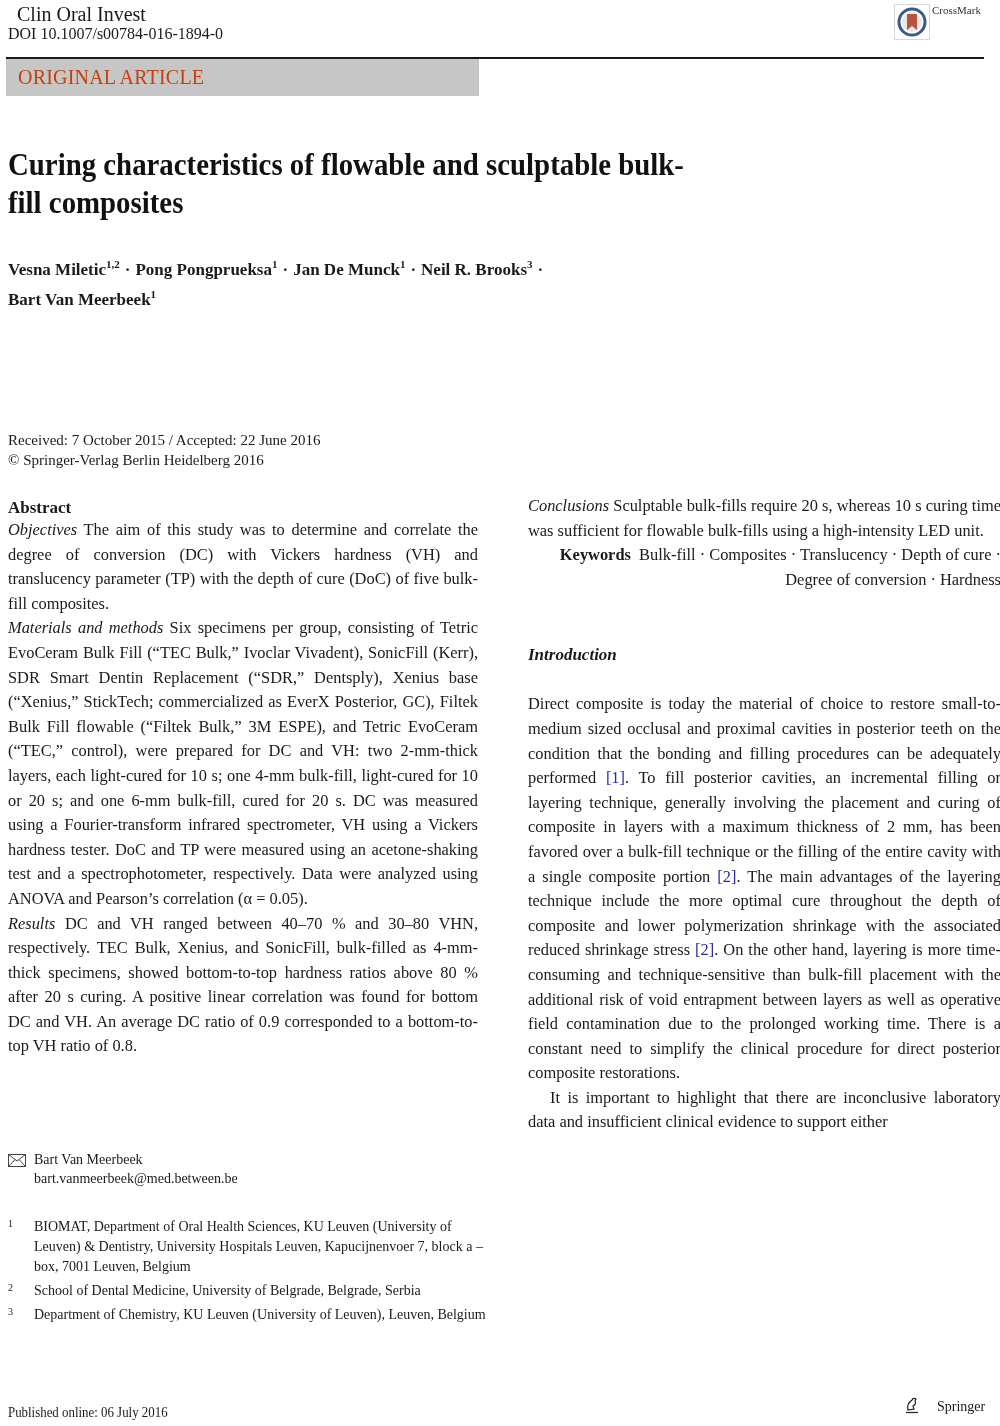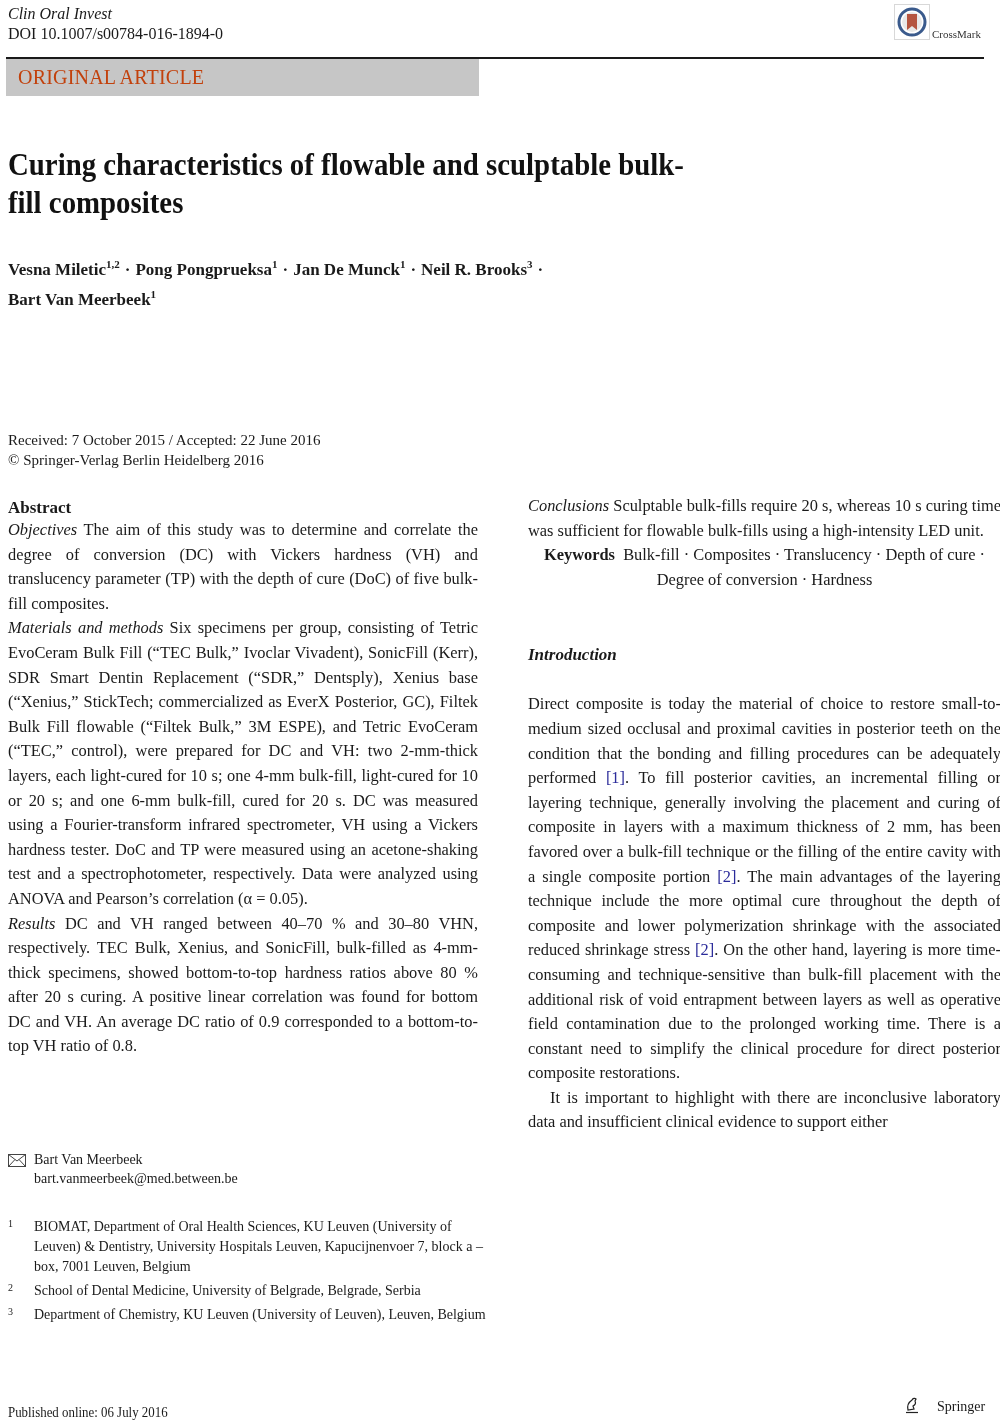--- a/index.html
+++ b/index.html
@@ -1,23 +1,23 @@
 <!DOCTYPE html>
 <html><head>
 <meta charset="utf-8">
 <style>
   * { box-sizing: border-box; margin: 0; padding: 0; }
   html, body { width: 1000px; height: 1426px; background: #ffffff; overflow: hidden; }
   body { position: relative; font-family: "Liberation Serif", "DejaVu Serif", serif; color: #1a1a1a; }
   .abs { position: absolute; }
 
-  .journal { left: 8px; top: 4px; font-size: 16px; line-height: 20px; font-style: italic; }
+  .journal { left: 17px; top: 4px; font-size: 20px; line-height: 20px; }
   .doi { left: 8px; top: 24px; font-size: 16px; line-height: 20px; }
 
-  .crossmark { left: 894px; top: 4px; width: 100px; height: 36px; display: flex; align-items: flex-end; gap: 2px; }
+  .crossmark { left: 894px; top: 4px; width: 100px; height: 36px; display: flex; align-items: flex-start; gap: 2px; }
   .crossmark-logo { width: 36px; height: 36px; border: 1px solid #d8d8d8; display: flex; align-items: center; justify-content: center; background: #fff; }
   .crossmark-text { font-size: 11px; color: #333; }
 
   .rule { left: 6px; top: 57px; width: 978px; height: 2px; background: #1a1a1a; }
   .article-type-bar { left: 6px; top: 59px; width: 473px; height: 37px; background: #c6c6c6; }
   .article-type { left: 18px; top: 63px; font-size: 20px; line-height: 28px; color: #c2410c; letter-spacing: 0.2px; }
 
   .title { left: 8px; top: 146px; width: 760px; font-family: "Liberation Serif", serif; font-weight: bold; font-size: 31px; line-height: 38px; color: #111; transform: scaleX(0.93); transform-origin: left top; }
 
   .authors { left: 8px; top: 252px; width: 700px; font-weight: bold; font-size: 17px; line-height: 25px; color: #1a1a1a; }
@@ -88,24 +88,24 @@
 <div class="abs abstract-head">Abstract</div>
 
 <div class="abs col col-left">
   <p><em>Objectives</em> <span>The aim of this study was to determine and correlate the degree of conversion (DC) with Vickers hardness (VH) and translucency parameter (TP) with the depth of cure (DoC) of five bulk-fill composites.</span></p>
   <p><em>Materials and methods</em> <span>Six specimens per group, consisting of Tetric EvoCeram Bulk Fill (“TEC Bulk,” Ivoclar Vivadent), SonicFill (Kerr), SDR Smart Dentin Replacement (“SDR,” Dentsply), Xenius base (“Xenius,” StickTech; commercialized as EverX Posterior, GC), Filtek Bulk Fill flowable (“Filtek Bulk,” 3M ESPE), and Tetric EvoCeram (“TEC,” control), were prepared for DC and VH: two 2-mm-thick layers, each light-cured for 10 s; one 4-mm bulk-fill, light-cured for 10 or 20 s; and one 6-mm bulk-fill, cured for 20 s. DC was measured using a Fourier-transform infrared spectrometer, VH using a Vickers hardness tester. DoC and TP were measured using an acetone-shaking test and a spectrophotometer, respectively. Data were analyzed using ANOVA and Pearson’s correlation (α = 0.05).</span></p>
   <p><em>Results</em> <span>DC and VH ranged between 40–70 % and 30–80 VHN, respectively. TEC Bulk, Xenius, and SonicFill, bulk-filled as 4-mm-thick specimens, showed bottom-to-top hardness ratios above 80 % after 20 s curing. A positive linear correlation was found for bottom DC and VH. An average DC ratio of 0.9 corresponded to a bottom-to-top VH ratio of 0.8.</span></p>
 </div>
 
 <div class="abs col col-right">
   <p><em>Conclusions</em> <span>Sculptable bulk-fills require 20 s, whereas 10 s curing time was sufficient for flowable bulk-fills using a high-intensity LED unit.</span></p>
-  <p class="keywords" style="text-align:center;font-family:Liberation Serif, serif;"><b>Keywords</b>&nbsp; <span>Bulk-fill · Composites · Translucency · Depth of cure · Degree of conversion · Hardness</span></p>
+  <p class="keywords" style="text-align:right;font-family:Liberation Serif, serif;"><b>Keywords</b>&nbsp; <span>Bulk-fill · Composites · Translucency · Depth of cure · Degree of conversion · Hardness</span></p>
   <h2 class="intro-head">Introduction</h2>
   <p><span>Direct composite is today the material of choice to restore small-to-medium sized occlusal and proximal cavities in posterior teeth on the condition that the bonding and filling procedures can be adequately performed </span><span class="ref">[1]</span><span>. To fill posterior cavities, an incremental filling or layering technique, generally involving the placement and curing of composite in layers with a maximum thickness of 2 mm, has been favored over a bulk-fill technique or the filling of the entire cavity with a single composite portion </span><span class="ref">[2]</span><span>. The main advantages of the layering technique include the more optimal cure throughout the depth of composite and lower polymerization shrinkage with the associated reduced shrinkage stress </span><span class="ref">[2]</span><span>. On the other hand, layering is more time-consuming and technique-sensitive than bulk-fill placement with the additional risk of void entrapment between layers as well as operative field contamination due to the prolonged working time. There is a constant need to simplify the clinical procedure for direct posterior composite restorations.</span></p>
-  <p class="indent">It is important to highlight with there are inconclusive laboratory data and insufficient clinical evidence to support either</p>
+  <p class="indent">It is important to highlight that there are inconclusive laboratory data and insufficient clinical evidence to support either</p>
 </div>
 
 <div class="abs corr">
   <div class="corr-row">
     <span class="mail-icon">
       <svg width="18" height="13" viewBox="0 0 18 13">
           <rect x="0.5" y="0.5" width="17" height="12" fill="none" stroke="#444" stroke-width="1"></rect>
           <path d="M0.5 0.5 L9 7 L17.5 0.5 M0.5 12.5 L7 5.5 M17.5 12.5 L11 5.5" fill="none" stroke="#444" stroke-width="1"></path>
         </svg>
     </span>

